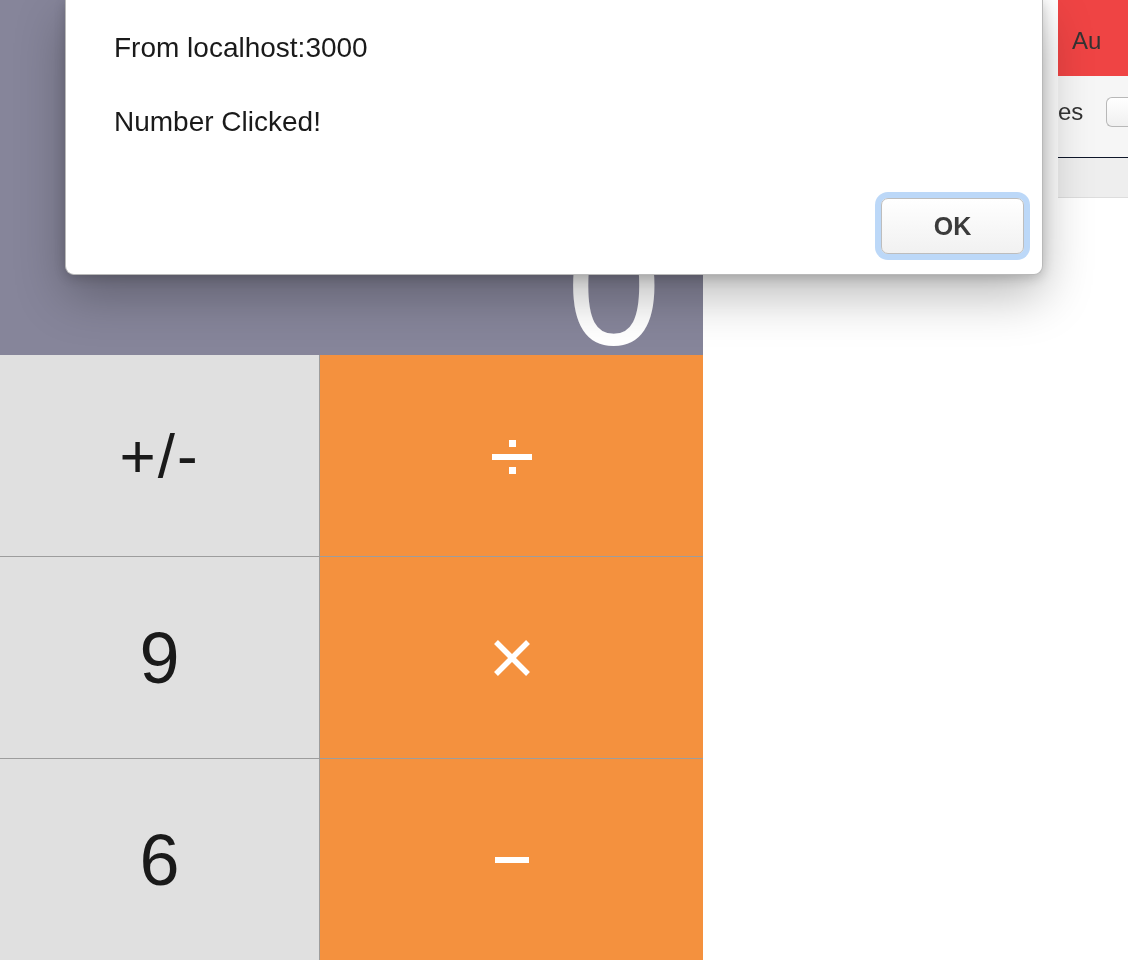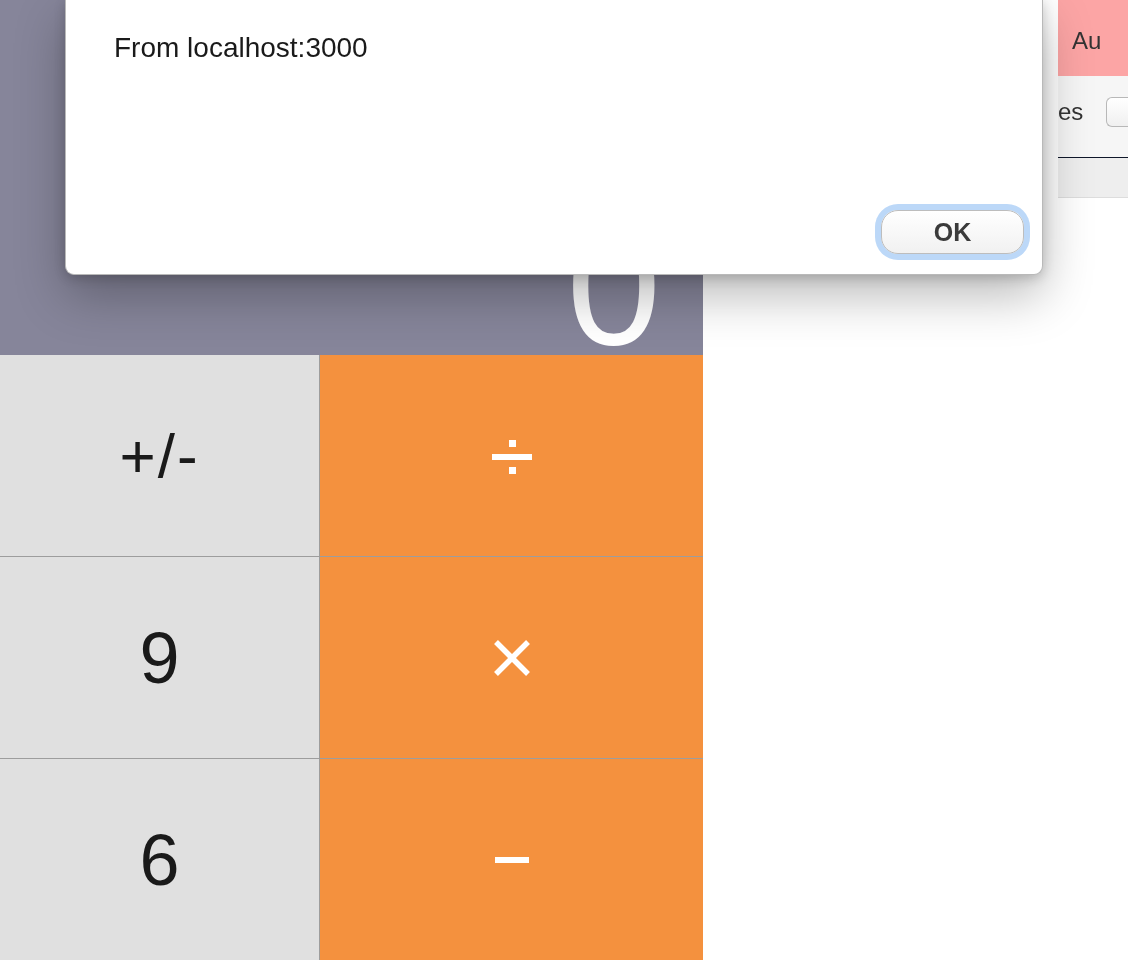--- a/index.html
+++ b/index.html
@@ -5,21 +5,21 @@
     * { margin: 0; padding: 0; box-sizing: border-box; }
     html, body { width: 1128px; height: 960px; overflow: hidden; font-family: -apple-system, BlinkMacSystemFont, "Helvetica Neue", Arial, sans-serif; background: #ffffff; }
 
     
     .devtools-strip1 {
       position: absolute;
       left: 1058px;
       top: 0;
       width: 70px;
       height: 92px;
-      background: #fca5a5;
+      background: #ef4444;
       border-bottom: 1px solid #c6c6c6;
     }
     .devtools-tab-text {
       position: absolute;
       top: 27px;
       left: 14px;
       font-size: 24px;
       color: #333;
       font-family: -apple-system, "Helvetica Neue", Arial, sans-serif;
     }
@@ -158,22 +158,22 @@
       color: #1a1a1a;
       font-weight: 400;
     }
     .alert-footer {
       position: absolute;
       right: 18px;
       bottom: 20px;
     }
     .alert-ok {
       width: 143px;
-      height: 44px;
-      border-radius: 17px;
+      height: 56px;
+      border-radius: 7px;
       background: linear-gradient(#ffffff, #f1f1f1);
       border: 1px solid #bdbdbd;
       font-size: 25px;
       font-weight: 600;
       color: #3b3b3b;
       cursor: pointer;
       box-shadow: 0 0 0 6px #bcd8f8, 0 1px 2px rgba(0,0,0,0.15);
     }
   </style>
 </head>
@@ -223,16 +223,17 @@
       </div>
       <div class="key key-orange">
         <span class="minus-icon"></span>
       </div>
     </div>
   </div>
 </div>
 
 <div class="alert">
   <div class="alert-title">From localhost:3000</div>
+  <div class="alert-message">Number Clicked!</div>
   <div class="alert-footer">
     <button class="alert-ok">OK</button>
   </div>
 </div>
 
 </body></html>

